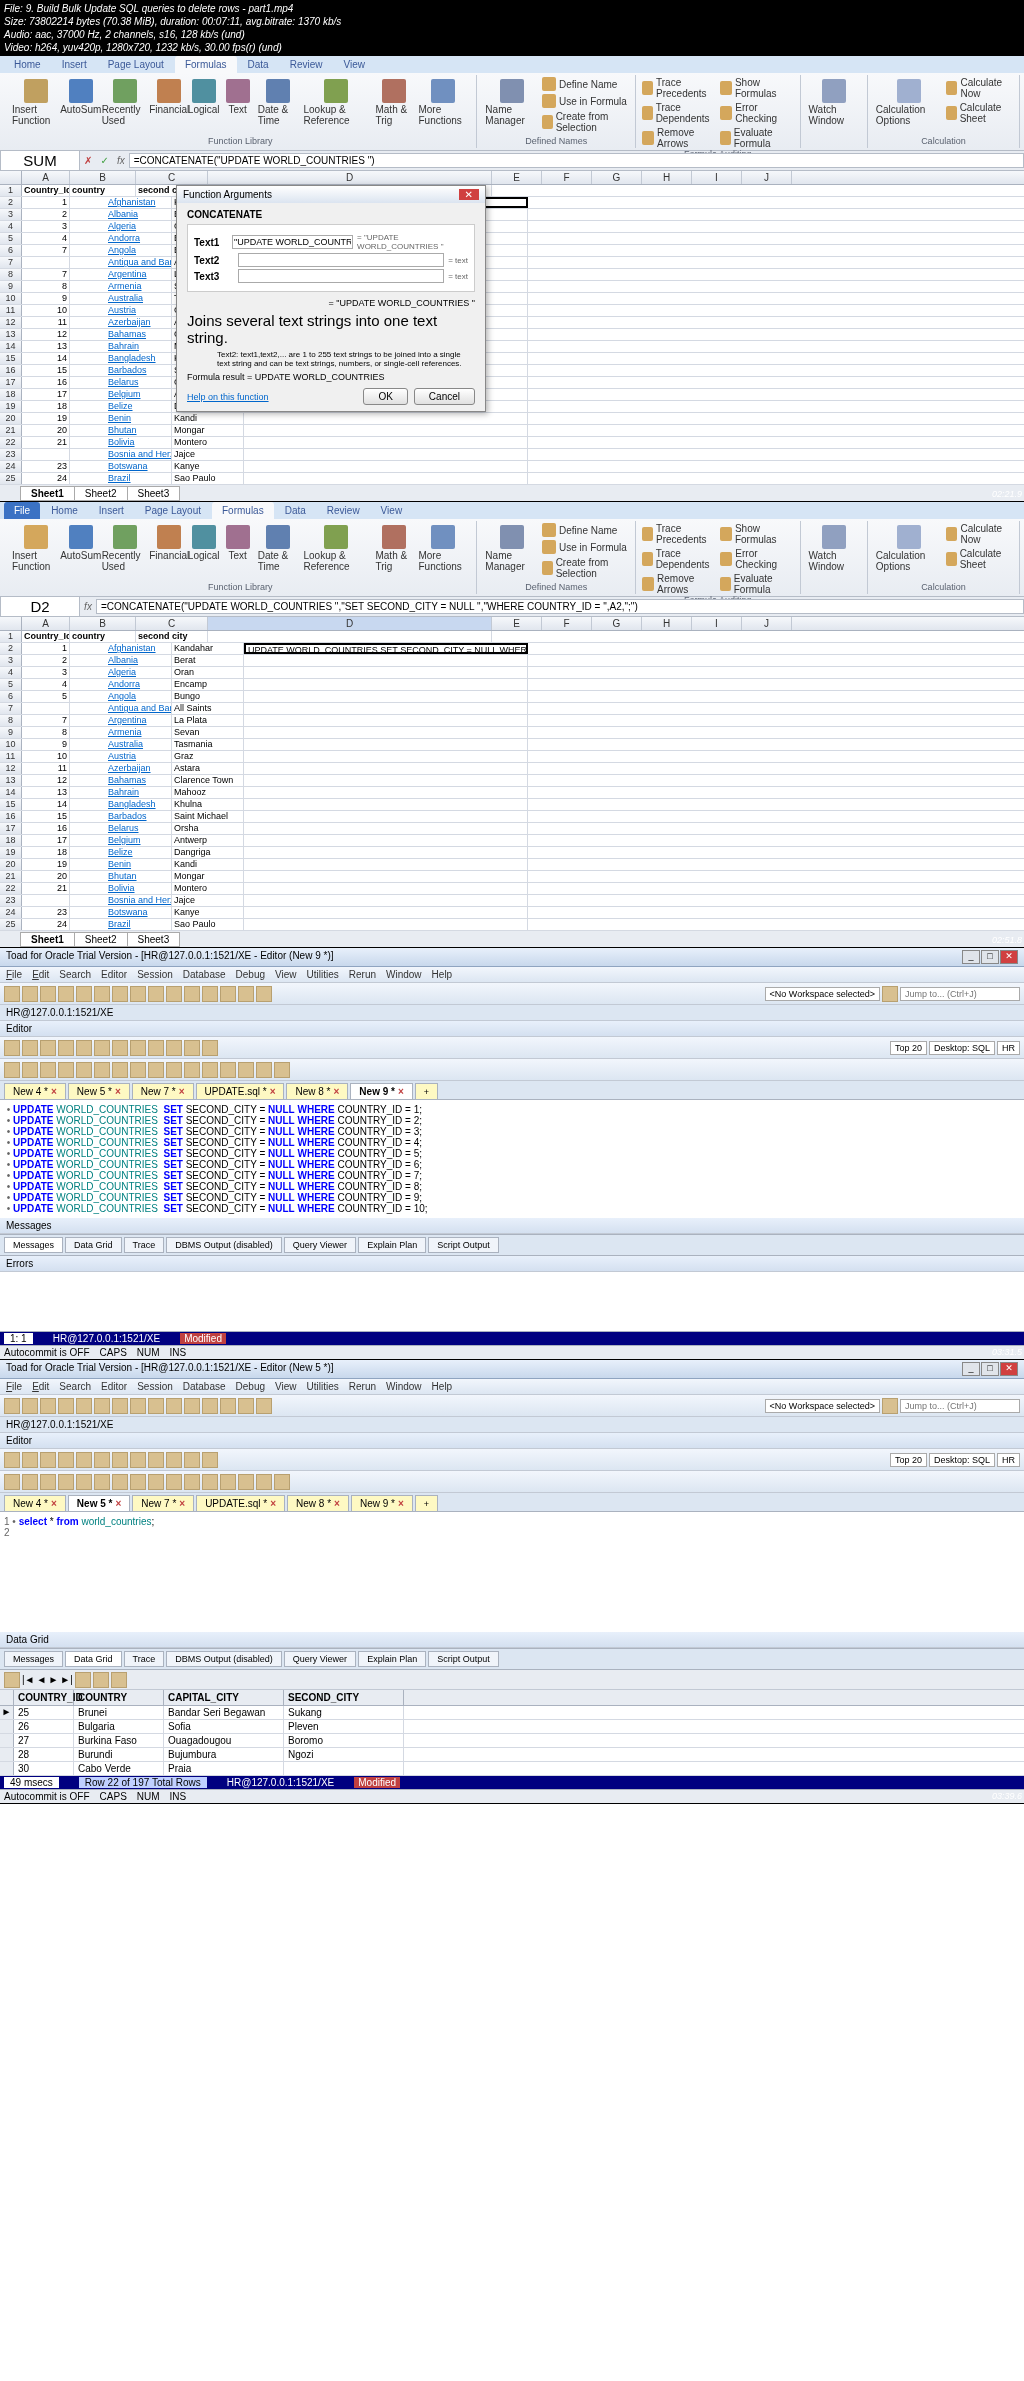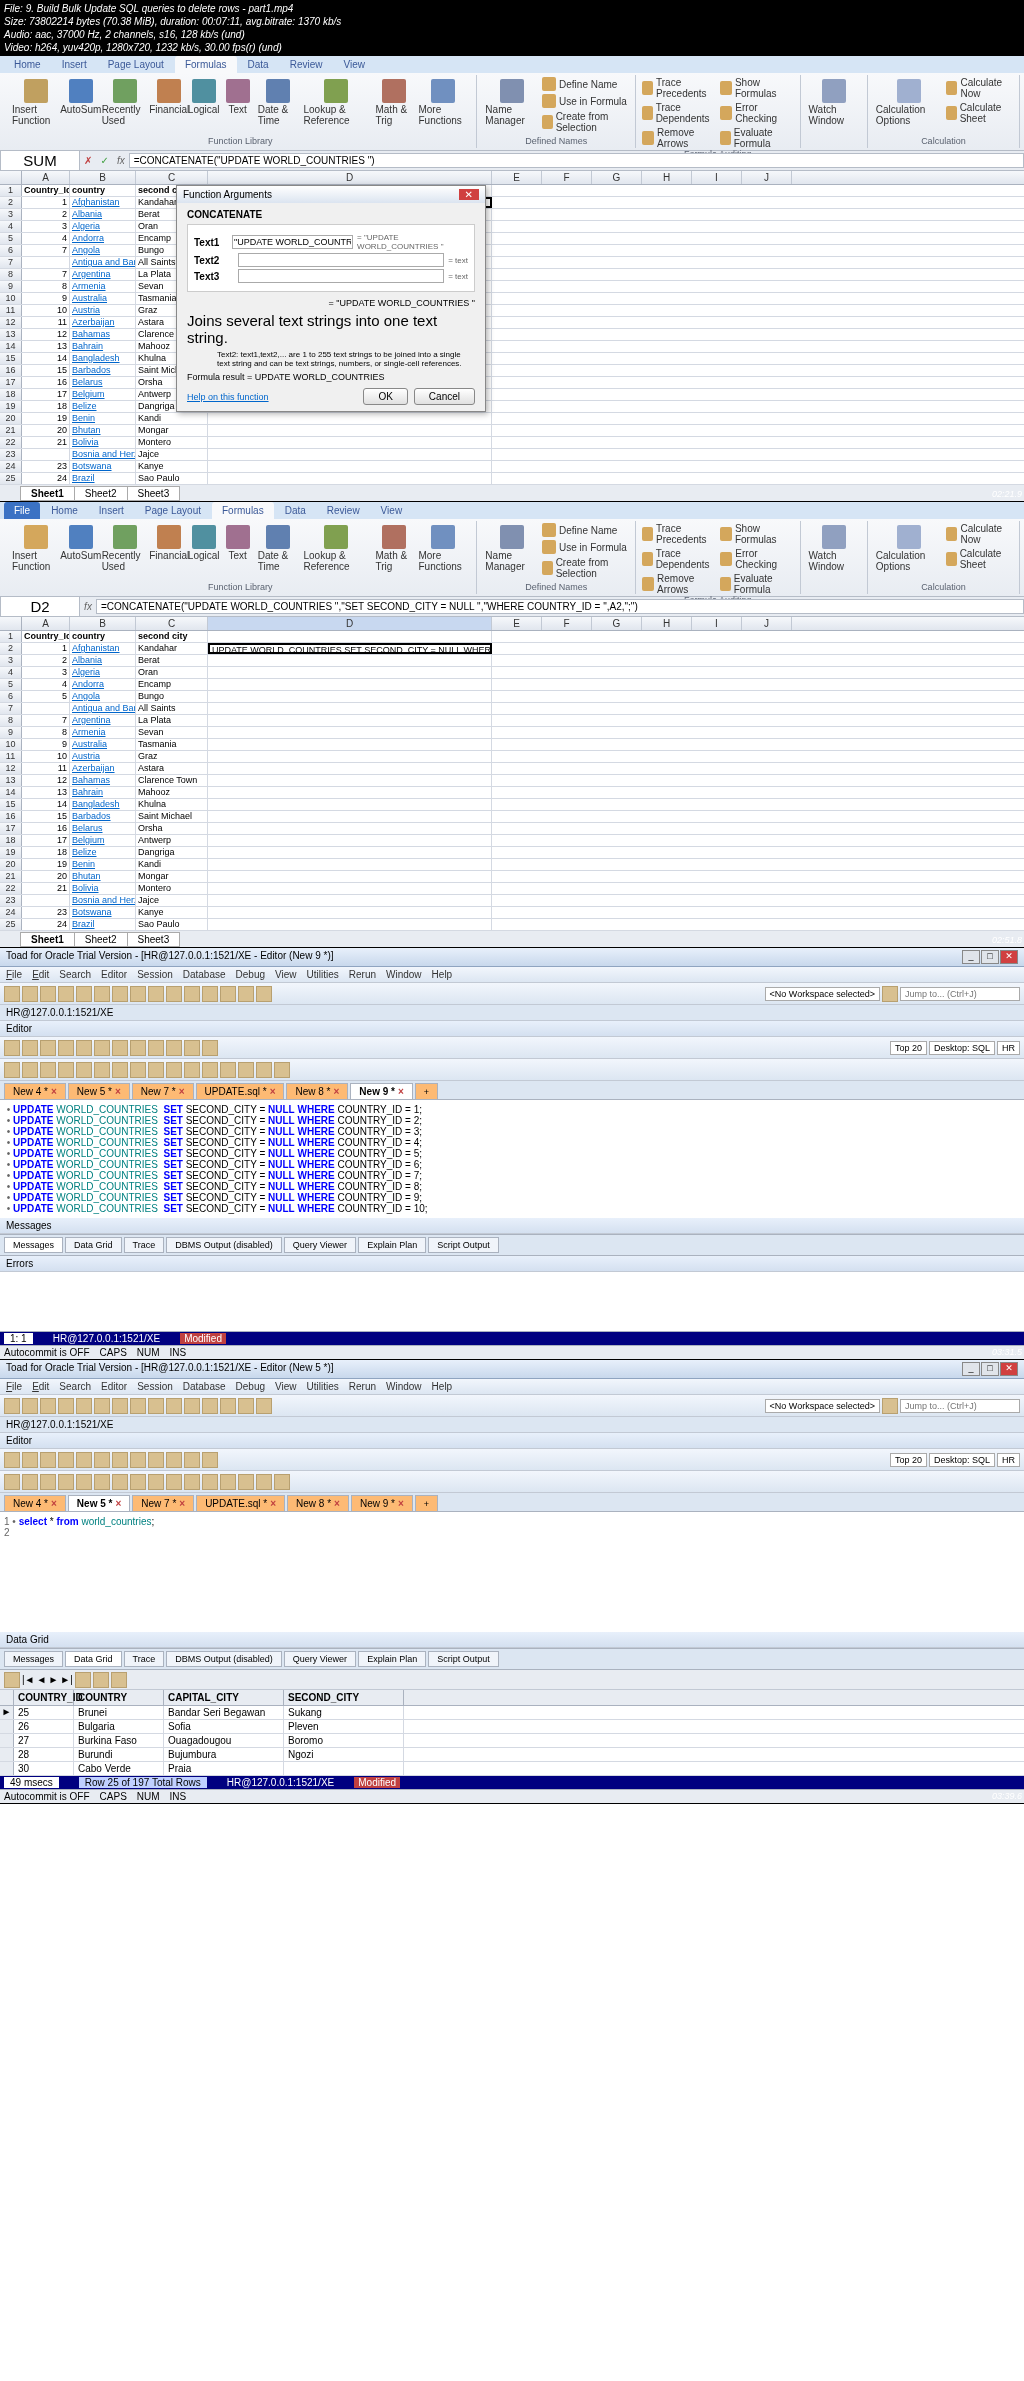--- a/index.html
+++ b/index.html
@@ -25,21 +25,21 @@
 .formula-input { flex: 1; background: #fff; border: 1px solid #b5bcc7; padding: 1px 4px; font-size: 10px; }
 .col-headers { display: flex; background: linear-gradient(#f6f8fb, #e1e6ee); border-bottom: 1px solid #aab2bf; }
 .rh-corner { width: 22px; border-right: 1px solid #aab2bf; }
 .col-h { border-right: 1px solid #c2c9d4; text-align: center; font-size: 10px; color: #333; padding: 1px 0; }
 .col-A { width: 48px; } .col-B { width: 66px; } .col-C { width: 72px; } .col-D { width: 284px; }
 .col-E, .col-F, .col-G, .col-H, .col-I, .col-J, .col-K { width: 50px; }
 .sheet { position: relative; }
 .row { display: flex; border-bottom: 1px solid #d4d9e2; height: 12px; }
 .rh { width: 22px; background: linear-gradient(#f6f8fb,#e1e6ee); border-right: 1px solid #aab2bf; text-align: center; font-size: 9px; color: #333; }
 .cell { border-right: 1px solid #d4d9e2; padding: 0 2px; font-size: 9px; overflow: hidden; white-space: nowrap; }
-.cell.link { color: #0066cc; text-decoration: underline; }
+.cell.link { color: #0066cc; text-decoration: underline; margin-left: 36px; }
 .cell.num { text-align: right; }
 .cell.bold { font-weight: bold; }
 .cell.selected { border: 2px solid #000; }
 .dialog { position: absolute; top: 0; left: 176px; width: 310px; background: #f0f0f0; border: 1px solid #888; box-shadow: 2px 2px 6px rgba(0,0,0,0.3); font-size: 10px; }
 .dialog-title { background: linear-gradient(#fff,#dbe4f0); padding: 3px 6px; font-size: 10px; display: flex; justify-content: space-between; }
 .dialog-body { padding: 6px 10px; }
 .dialog-section { border: 1px solid #ccc; padding: 6px; margin-bottom: 6px; background: #fff; }
 .dialog-row { display: flex; align-items: center; gap: 4px; margin: 2px 0; }
 .dialog-row label { width: 40px; font-weight: bold; }
 .dialog-row input { flex: 1; border: 1px solid #aaa; padding: 1px; font-size: 9px; }
@@ -53,21 +53,21 @@
 .toad-title { background: linear-gradient(#e8f0fb,#c8d8ec); padding: 2px 6px; font-size: 10px; display: flex; justify-content: space-between; border-bottom: 1px solid #8fa4c0; }
 .toad-menu { background: linear-gradient(#f2f6fc,#dce6f2); padding: 2px 6px; display: flex; gap: 10px; font-size: 10px; border-bottom: 1px solid #c2c9d4; }
 .toad-menu span { color: #333; }
 .toad-menu span u { text-decoration: underline; }
 .toad-toolbar { background: linear-gradient(#f2f6fc,#dce6f2); padding: 2px 4px; display: flex; gap: 2px; border-bottom: 1px solid #c2c9d4; align-items: center; height: 22px; }
 .tbtn { width: 16px; height: 16px; background: #d8c090; border: 1px solid #b8a070; }
 .toad-combo { border: 1px solid #aaa; background: #fff; padding: 1px 4px; font-size: 9px; }
 .toad-conn { background: #dce6f2; padding: 2px 6px; font-size: 10px; border-bottom: 1px solid #c2c9d4; }
 .toad-editor-label { background: linear-gradient(#e8f0fb,#d4e0f0); padding: 2px 6px; font-size: 10px; border-bottom: 1px solid #c2c9d4; }
 .toad-tabs { background: #dce6f2; display: flex; padding: 2px 4px 0; border-bottom: 1px solid #aab2bf; }
-.toad-tab { padding: 2px 8px; font-size: 9px; border: 1px solid #aab2bf; background: #fdba74; margin-right: 2px; border-bottom: none; display: flex; align-items: center; gap: 3px; }
+.toad-tab { padding: 2px 8px; font-size: 9px; border: 1px solid #aab2bf; background: #fef9c3; margin-right: 2px; border-bottom: none; display: flex; align-items: center; gap: 3px; }
 .toad-tab.active { background: #fff; font-weight: bold; }
 .toad-tab-x { color: #c04040; font-weight: bold; }
 .sql-editor { background: #fff; font-family: 'Courier New', monospace; font-size: 10px; padding: 4px; min-height: 80px; }
 .sql-line { white-space: pre; }
 .kw { color: #0000ff; font-weight: bold; }
 .fn { color: #008080; }
 .bullet { color: #666; }
 .toad-output-tabs { background: #dce6f2; display: flex; padding: 2px 4px; border-top: 1px solid #aab2bf; border-bottom: 1px solid #aab2bf; }
 .toad-out-tab { padding: 2px 8px; font-size: 9px; border: 1px solid #aab2bf; background: #f0f4fa; margin-right: 2px; display: flex; align-items: center; gap: 3px; }
 .toad-out-tab.active { background: #fff; }
@@ -1149,21 +1149,21 @@
           <div class="dg-rowh"></div>
           <div class="dg-cell dg-c1">30</div>
           <div class="dg-cell dg-c2">Cabo Verde</div>
           <div class="dg-cell dg-c3">Praia</div>
           <div class="dg-cell dg-c4"></div>
         </div>
       </div>
   </div>
   <div class="toad-status">
     <span style="background:#fff;color:#000;padding:0 6px">49 msecs</span>
-    <span style="background:#c0d0ff;color:#000;padding:0 6px">Row 25 of 197 Total Rows</span>
+    <span style="background:#c0d0ff;color:#000;padding:0 6px">Row 22 of 197 Total Rows</span>
     <span>HR@127.0.0.1:1521/XE</span>
     <span style="background:#c04040;padding:0 4px">Modified</span>
   </div>
   <div class="toad-status2">
     <span>Autocommit is OFF</span>
     <span>CAPS</span>
     <span>NUM</span>
     <span>INS</span>
   </div>
   <span class="timestamp">03:39.6</span>

